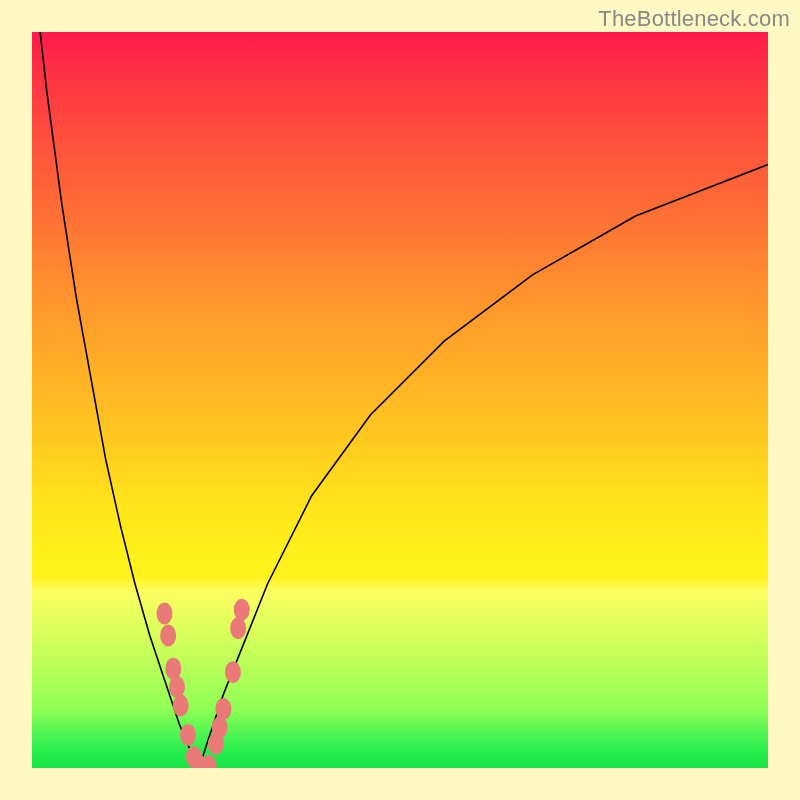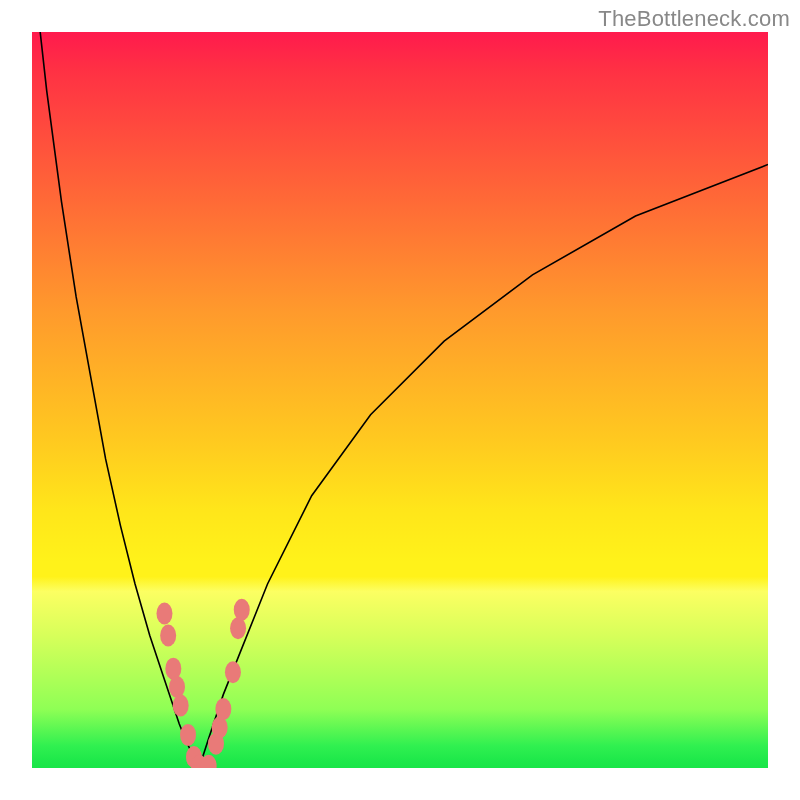--- a/index.html
+++ b/index.html
@@ -8,21 +8,21 @@
     width: 800px;
     height: 800px;
     overflow: hidden;
     background: #000;
     font-family: Arial, Helvetica, sans-serif;
   }
   .frame {
     position: relative;
     width: 800px;
     height: 800px;
-    background: #ffffff;
+    background: #fef9c3;
   }
   .plot-area {
     position: absolute;
     left: 32px;
     top: 32px;
     width: 736px;
     height: 736px;
     background: linear-gradient(
       to bottom,
       #ff1a4d 0%,

